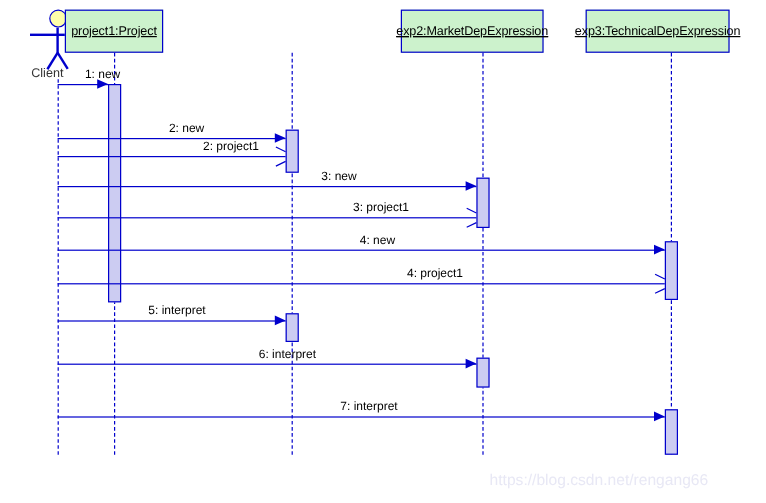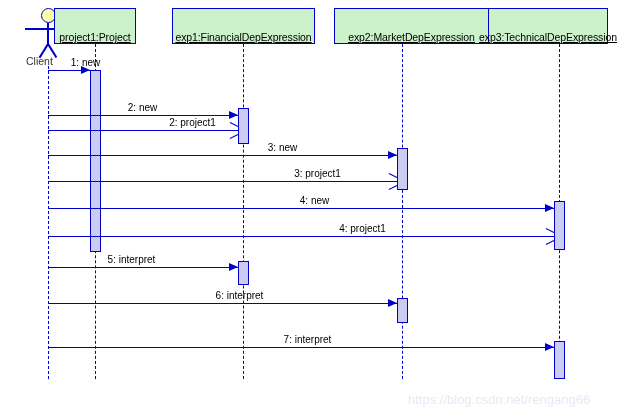--- a/index.html
+++ b/index.html
@@ -2,21 +2,21 @@
 <html><head>
 <meta charset="utf-8">
 <style>
   html,body{margin:0;padding:0;background:#ffffff;}
   body{width:638px;height:419px;overflow:hidden;
        font-family:"Liberation Sans",sans-serif;}
   #canvas{position:relative;width:638px;height:419px;background:#ffffff;}
 
   
   .pbox{position:absolute;background:#ccf2cc;border:1.5px solid #0000cc;
-        box-sizing:border-box;display:flex;align-items:flex-end;
+        box-sizing:border-box;display:flex;align-items:center;
         justify-content:center;}
   .pbox span{font-size:10.5px;color:#000000;text-decoration:underline;
              white-space:nowrap;letter-spacing:-0.1px;}
 
   
   .actor-head{position:absolute;width:15px;height:15px;border-radius:50%;
               background:#ffffaa;border:1.5px solid #0000cc;box-sizing:border-box;}
   .actor-line{position:absolute;background:#0000cc;}
   .actor-label{position:absolute;font-size:10.5px;color:#333333;white-space:nowrap;}
 
@@ -51,63 +51,60 @@
     <div class="actor-line" style="left: 47.25px; top: 23px; width: 1.5px; height: 22px;"></div>
     <div class="actor-line" style="left: 25px; top: 28px; width: 46px; height: 1.5px;"></div>
     <div class="actor-line" style="left: 47px; top: 44px; width: 1.5px; height: 16px; transform: rotate(32deg); transform-origin: center top;"></div>
     <div class="actor-line" style="left: 47px; top: 44px; width: 1.5px; height: 16px; transform: rotate(-32deg); transform-origin: center top;"></div>
     <div class="actor-label" style="left: 26px; top: 55px;">Client</div>
     <div class="lifeline" style="left: 48px; top: 66px; height: 313px;"></div>
     <div class="pbox" style="left: 54px; top: 8px; width: 82px; height: 36px;">
       <span>project1:Project</span>
     </div>
     <div class="lifeline" style="left: 95px; top: 44px; height: 335px;"></div>
-    <div class="pbox" style="left: 172px; top: 8px; width: 143px; height: 36px;">
-      <span>exp1:FinancialDepExpression</span>
-    </div>
     <div class="lifeline" style="left: 243px; top: 44px; height: 335px;"></div>
-    <div class="pbox" style="left: 334px; top: 8px; width: 155px; height: 36px; text-decoration: underline;">
+    <div class="pbox" style="left: 334px; top: 8px; width: 119px; height: 36px; text-decoration: underline;">
       <span>exp2:MarketDepExpression</span>
     </div>
     <div class="lifeline" style="left: 402px; top: 44px; height: 335px;"></div>
     <div class="pbox" style="left: 488px; top: 8px; width: 120px; height: 36px;">
       <span>exp3:TechnicalDepExpression</span>
     </div>
     <div class="lifeline" style="left: 559px; top: 44px; height: 335px;"></div>
     <div class="activation" style="left: 90px; top: 70px; width: 11px; height: 182px;"></div>
     <div class="activation" style="left: 238px; top: 108px; width: 11px; height: 36px;"></div>
     <div class="activation" style="left: 397px; top: 148px; width: 11px; height: 42px;"></div>
     <div class="activation" style="left: 554px; top: 201px; width: 11px; height: 49px;"></div>
     <div class="activation" style="left: 238px; top: 261px; width: 11px; height: 24px;"></div>
     <div class="activation" style="left: 397px; top: 298px; width: 11px; height: 25px;"></div>
     <div class="activation" style="left: 554px; top: 341px; width: 11px; height: 38px;"></div>
     <div class="msg-line" style="left: 48px; top: 70px; width: 42px;"></div>
     <div class="head-solid" style="left: 81px; top: 66px;"></div>
     <div class="msg-label" style="left: 68px; top: 57px;">1: new</div>
     <div class="msg-line" style="left: 48px; top: 115px; width: 190px;"></div>
     <div class="head-solid" style="left: 229px; top: 111px;"></div>
-    <div class="msg-label" style="left: 125px; top: 102px;">2: new</div>
+    <div class="msg-label" style="left: 138px; top: 102px;">2: new</div>
     <div class="msg-line" style="left: 48px; top: 130px; width: 190px;"></div>
     <div class="head-open" style="left: 229px; top: 125.5px;"></div>
     <div class="msg-label" style="left: 175px; top: 117px;">2: project1</div>
     <div class="msg-line" style="left: 48px; top: 155px; width: 349px;"></div>
     <div class="head-solid" style="left: 388px; top: 151px;"></div>
     <div class="msg-label" style="left: 265px; top: 142px;">3: new</div>
     <div class="msg-line" style="left: 48px; top: 181px; width: 349px;"></div>
     <div class="head-open" style="left: 388px; top: 176.5px;"></div>
     <div class="msg-label" style="left: 300px; top: 168px;">3: project1</div>
     <div class="msg-line" style="left: 48px; top: 208px; width: 506px;"></div>
     <div class="head-solid" style="left: 545px; top: 204px;"></div>
     <div class="msg-label" style="left: 297px; top: 195px;">4: new</div>
     <div class="msg-line" style="left: 48px; top: 236px; width: 506px;"></div>
     <div class="head-open" style="left: 545px; top: 231.5px;"></div>
     <div class="msg-label" style="left: 330px; top: 223px; margin-left: 15px;">4: project1</div>
     <div class="msg-line" style="left: 48px; top: 267px; width: 190px;"></div>
     <div class="head-solid" style="left: 229px; top: 263px;"></div>
-    <div class="msg-label" style="left: 114px; top: 254px;">5: interpret</div>
+    <div class="msg-label" style="left: 130px; top: 254px;">5: interpret</div>
     <div class="msg-line" style="left: 48px; top: 303px; width: 349px;"></div>
     <div class="head-solid" style="left: 388px; top: 299px;"></div>
     <div class="msg-label" style="left: 222px; top: 290px;">6: interpret</div>
     <div class="msg-line" style="left: 48px; top: 347px; width: 506px;"></div>
     <div class="head-solid" style="left: 545px; top: 343px;"></div>
     <div class="msg-label" style="left: 290px; top: 334px;">7: interpret</div>
     <div class="watermark" style="left: 408px; top: 392px;">https://blog.csdn.net/rengang66</div>
   </div>
 
 </body></html>

